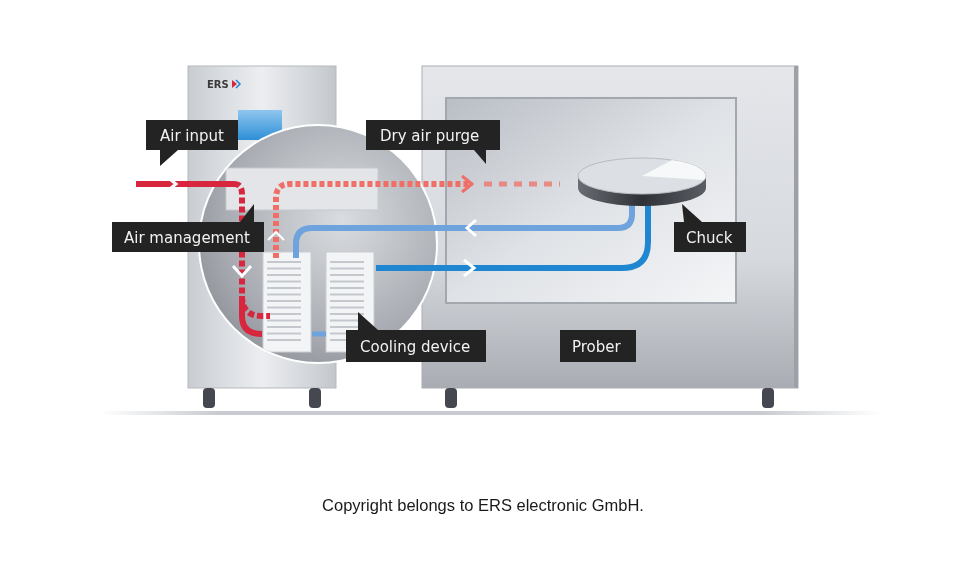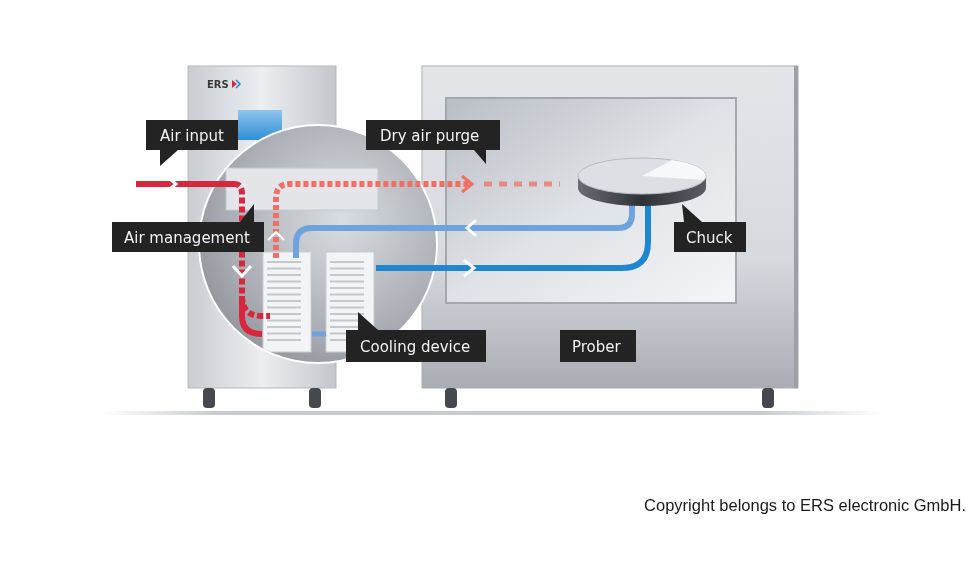--- a/index.html
+++ b/index.html
@@ -1,20 +1,20 @@
 <!DOCTYPE html>
 <html><head>
 <meta charset="utf-8">
 <style>
   html, body { margin: 0; padding: 0; background: #ffffff; }
   body { width: 966px; height: 575px; position: relative; overflow: hidden;
          font-family: "DejaVu Sans", sans-serif; }
   #diagram { position: absolute; left: 0; top: 0; width: 966px; height: 575px; }
   .label-text { font-family: "DejaVu Sans", sans-serif; font-size: 15px; fill: #f2f2f2; }
-  .caption { position: absolute; left: 0; width: 966px; top: 496px; text-align: right;
+  .caption { position: absolute; left: 0; width: 966px; top: 496px; text-align: center;
              font-family: "Liberation Sans", sans-serif; font-size: 16.5px; color: #1a1a1a; }
 </style>
 </head>
 <body>
 
 <svg id="diagram" viewBox="0 0 966 575" xmlns="http://www.w3.org/2000/svg">
   <defs>
     <linearGradient id="cabGrad" x1="0" y1="0" x2="1" y2="0">
       <stop offset="0" stop-color="#c9cdd2"></stop>
       <stop offset="0.5" stop-color="#eceef1"></stop>

